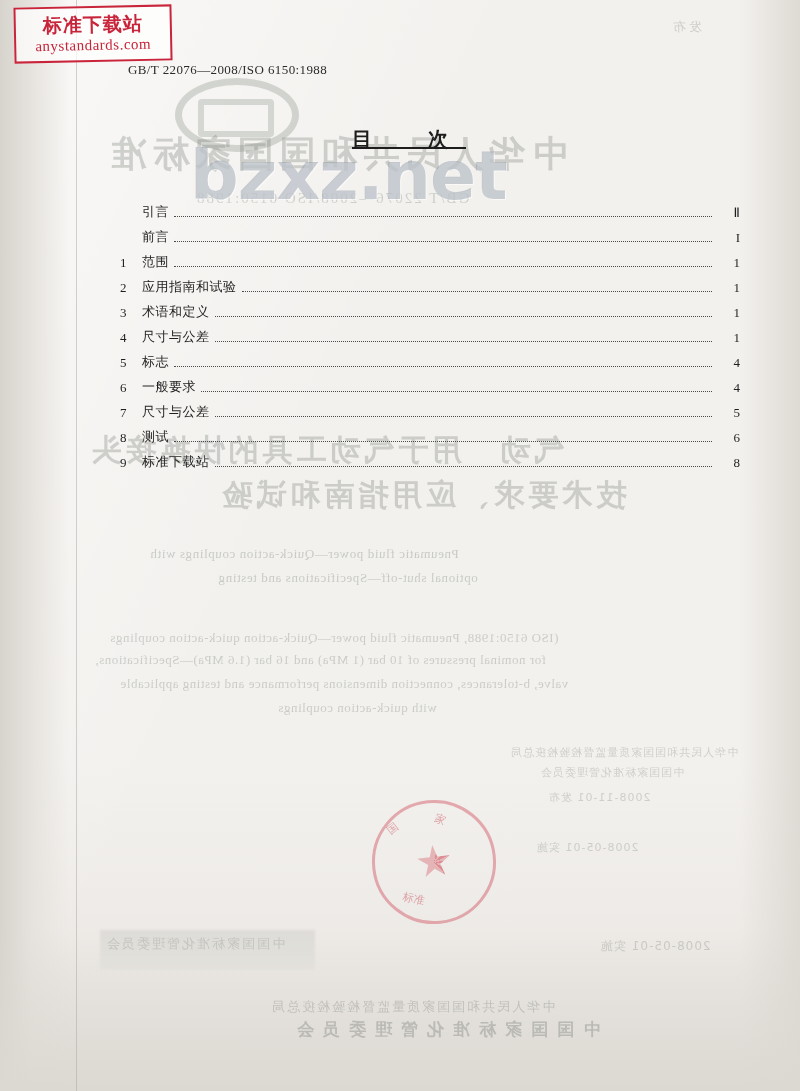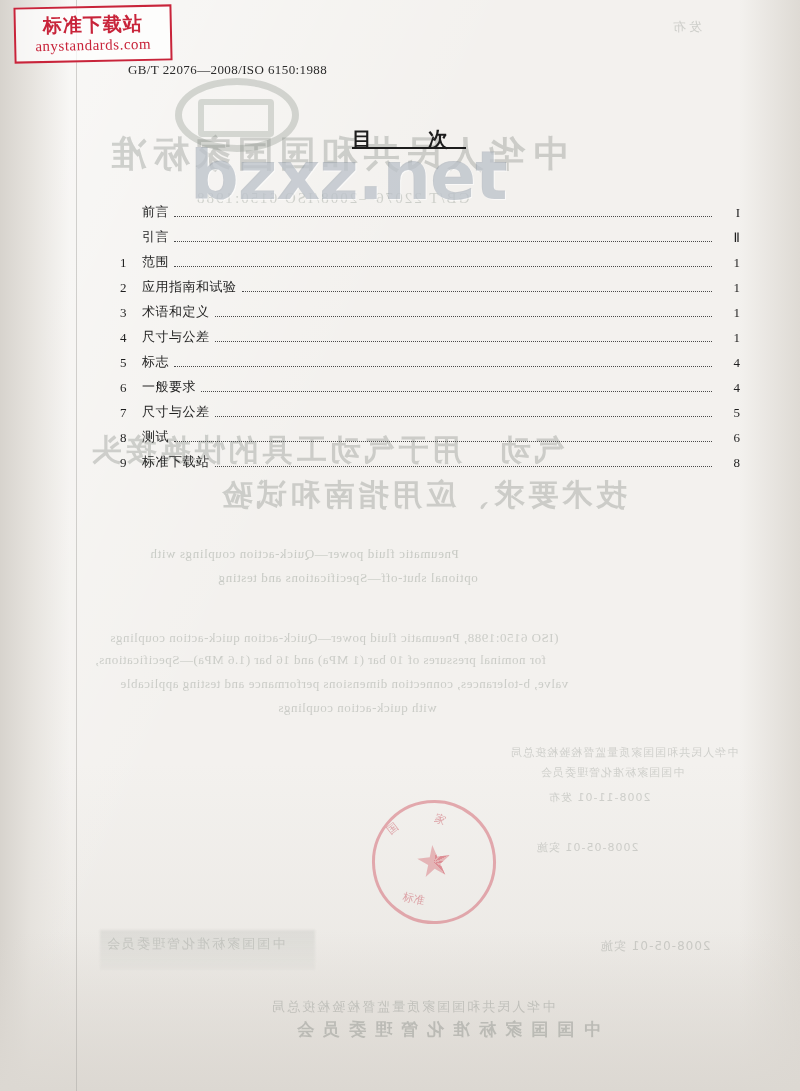--- a/index.html
+++ b/index.html
@@ -405,30 +405,30 @@
   <div class="std-number">GB/T 22076—2008/ISO 6150:1988</div>
 
   <div class="doc-title">目　次</div>
 
   <div class="watermark">bzxz.net</div>
 
   <div class="toc">
 
     <div class="toc-row">
       <span class="toc-num"></span>
+      <span class="toc-label">引言</span>
+      <span class="toc-dots"></span>
+      <span class="toc-page">Ⅱ</span>
+    </div>
+
+    <div class="toc-row">
+      <span class="toc-num"></span>
       <span class="toc-label">前言</span>
       <span class="toc-dots"></span>
       <span class="toc-page">I</span>
-    </div>
-
-    <div class="toc-row">
-      <span class="toc-num"></span>
-      <span class="toc-label">引言</span>
-      <span class="toc-dots"></span>
-      <span class="toc-page">Ⅱ</span>
     </div>
 
     <div class="toc-row">
       <span class="toc-num">1</span>
       <span class="toc-label">范围</span>
       <span class="toc-dots"></span>
       <span class="toc-page">1</span>
     </div>
 
     <div class="toc-row">

